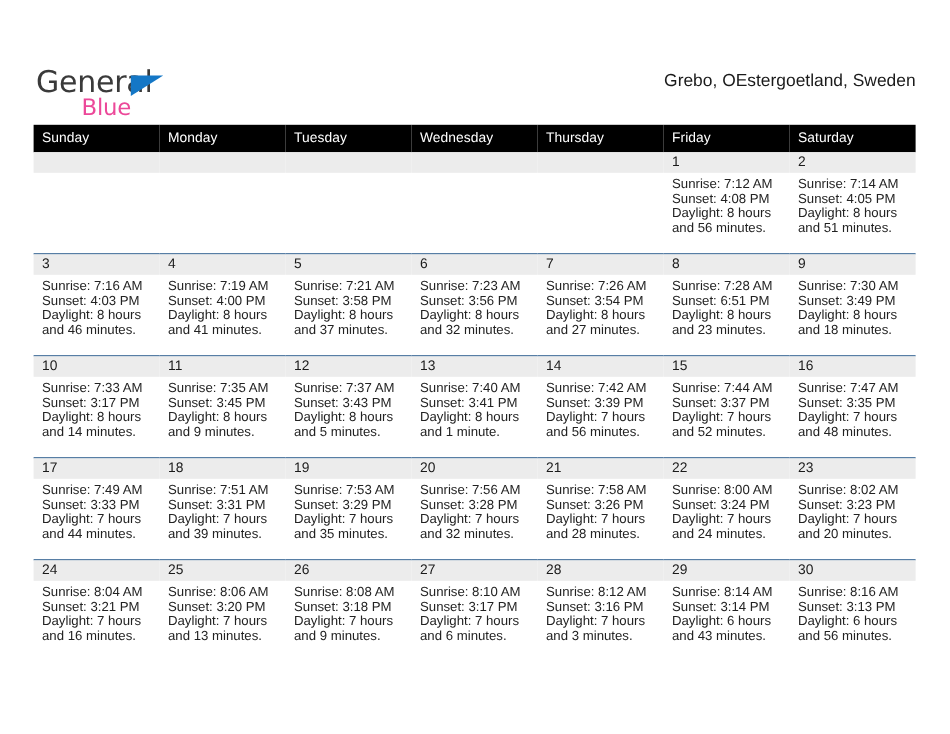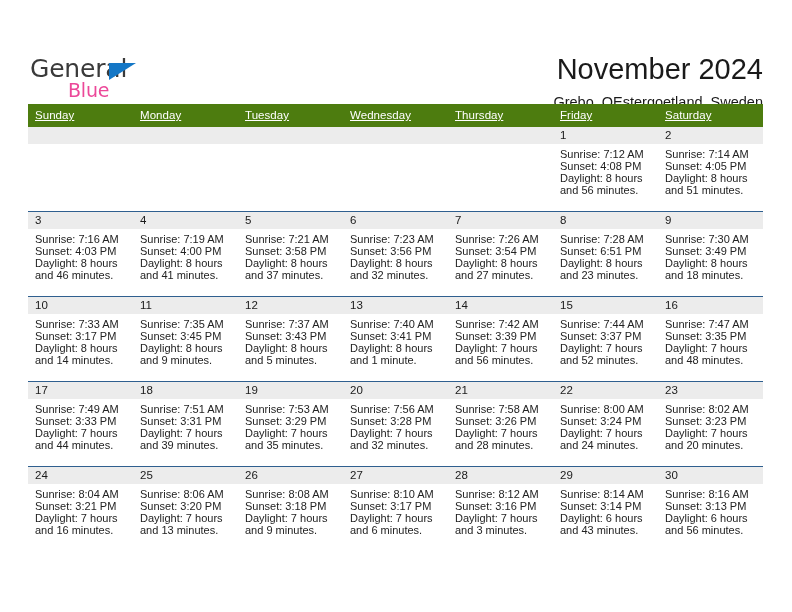--- a/index.html
+++ b/index.html
@@ -93,30 +93,29 @@
   
   .cal {
     position: absolute;
     left: 28px;
     top: 104px;
     width: 735px;
     border-collapse: collapse;
     table-layout: fixed;
   }
   .cal th {
-    background: #4d7c0f;
+    background: #000000;
     color: #ffffff;
     font-size: 11.5px;
     font-weight: 400;
     text-align: left;
     padding: 5px 0 6px 7px;
     height: 11px;
     border: none;
     letter-spacing: 0.05px;
-    text-decoration: underline;
   }
   .cal td {
     vertical-align: top;
     padding: 0;
     border-top: 1px solid #2f5f8f;
     height: 84px;
     width: 105px;
     background: #ffffff;
   }
   .cal tbody tr:first-child td {
@@ -154,21 +153,20 @@
 
 <div class="page">
 
   <div class="top">
     <div class="logo">
       <span class="logo-general">General</span>
       <span class="logo-tri"></span>
       <span class="logo-blue">Blue</span>
     </div>
     <div class="titles">
-      <div class="cal-title">November 2024</div>
       <div class="cal-subtitle">Grebo, OEstergoetland, Sweden</div>
     </div>
   </div>
 
   <table class="cal">
     <thead>
       <tr id="weekday-row">
           <th>Sunday</th>
           <th>Monday</th>
           <th>Tuesday</th>

